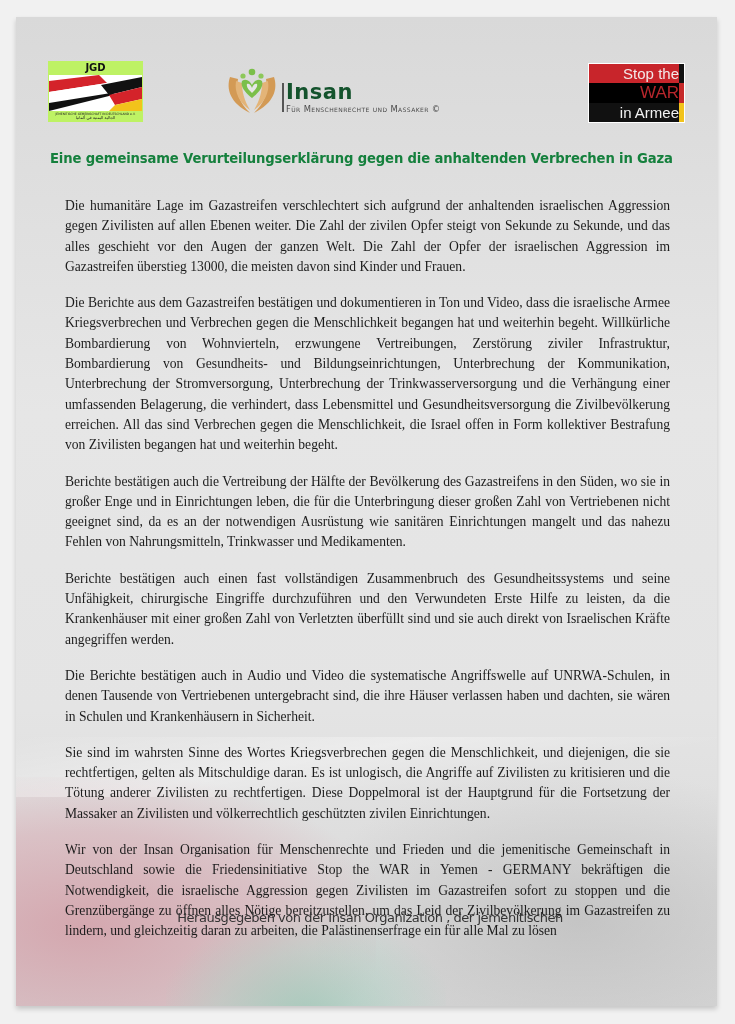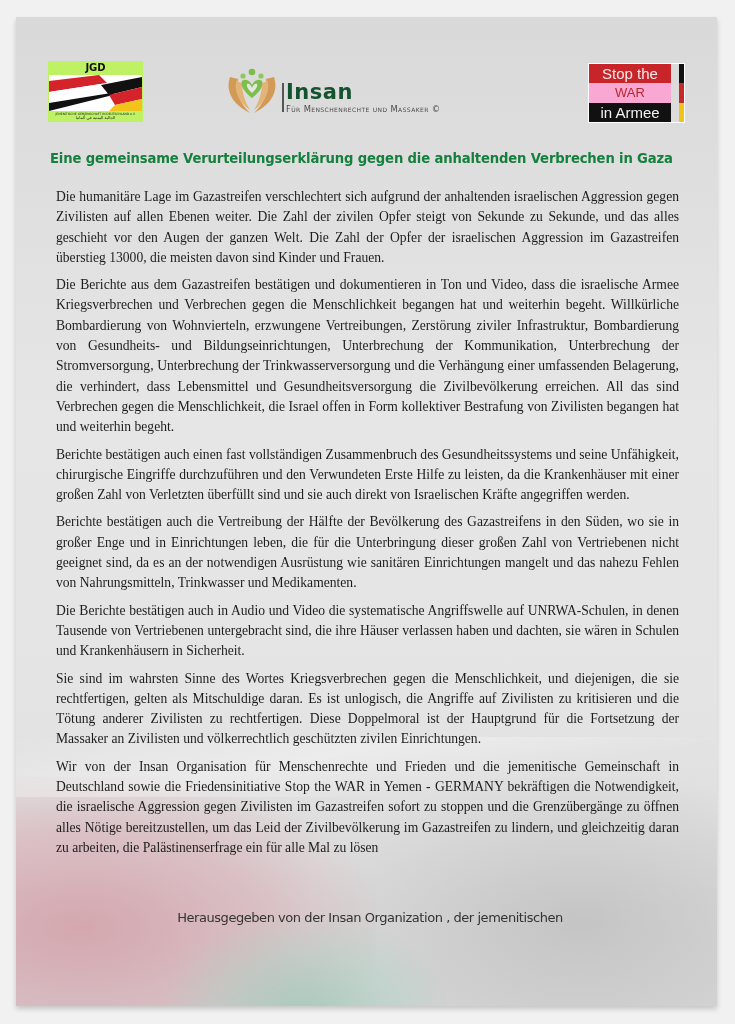--- a/index.html
+++ b/index.html
@@ -71,41 +71,41 @@
       position: absolute; left: 60px; top: 37px;
       font-family: "DejaVu Sans", sans-serif; font-size: 8.4px; color: #4a4a4a;
       letter-spacing: 0.4px; white-space: nowrap; font-variant: small-caps;
     }
 
     .logo-stop {
       position: absolute; left: 589px; top: 64px; width: 95px; height: 58px; overflow: hidden;
       font-family: "Liberation Sans", sans-serif; text-align: center;
       box-shadow: 0 0 0 1px #fff;
     }
-    .logo-stop .band { position: absolute; left: 0; width: 82px; height: 19.3px; line-height: 19px; }
+    .logo-stop .band { position: absolute; left: 0; width: 90px; height: 19.3px; line-height: 19px; text-align: right; }
     .logo-stop .b1 { top: 0; background: #c8252b; color: #f2eaea; font-size: 15px; }
-    .logo-stop .b2 { top: 19.3px; background: #f9a8d4; color: #b7262c; font-size: 13px; }
+    .logo-stop .b2 { top: 19.3px; background: #000000; color: #b7262c; font-size: 17px; }
     .logo-stop .b3 { top: 38.6px; background: #111; color: #f1f1f1; font-size: 15px; }
     .logo-stop .side { position: absolute; left: 90px; top: 0; width: 5px; height: 58px; }
     .logo-stop .side .s1 { height: 19.3px; background: #111; }
     .logo-stop .side .s2 { height: 19.3px; background: #c62a2a; }
     .logo-stop .side .s3 { height: 19.4px; background: #f2c31b; }
 
     
     .doc-title {
       position: absolute; left: 50px; top: 151px; width: 640px;
       font-family: "DejaVu Sans", sans-serif; font-weight: bold; font-size: 13.2px;
       color: #15803d; white-space: nowrap; letter-spacing: -0.15px;
     }
     .doc-body {
       position: absolute; left: 49px; top: 180px; width: 637px;
       font-family: "Liberation Serif", serif; font-size: 13.6px; line-height: 20.3px;
       color: #1c1c1c; text-align: justify;
     }
-    .doc-body p { margin: 7px; }
+    .doc-body p { margin: 16px; }
     .footer {
       position: absolute; left: 120px; top: 907px; width: 500px;
       font-family: "DejaVu Sans", sans-serif; font-size: 13px; line-height: 22px;
       color: #333; text-align: center; letter-spacing: -0.45px;
     }
     .footer div { white-space: nowrap; }
   </style>
 </head>
 <body>
 
@@ -165,22 +165,22 @@
       <div class="s2"></div>
       <div class="s3"></div>
   </div>
 </div>
 
 <div class="doc-title">Eine gemeinsame Verurteilungserklärung gegen die anhaltenden Verbrechen in Gaza</div>
 
 <div class="doc-body">
   <p>Die humanitäre Lage im Gazastreifen verschlechtert sich aufgrund der anhaltenden israelischen Aggression gegen Zivilisten auf allen Ebenen weiter. Die Zahl der zivilen Opfer steigt von Sekunde zu Sekunde, und das alles geschieht vor den Augen der ganzen Welt. Die Zahl der Opfer der israelischen Aggression im Gazastreifen überstieg 13000, die meisten davon sind Kinder und Frauen.</p>
   <p>Die Berichte aus dem Gazastreifen bestätigen und dokumentieren in Ton und Video, dass die israelische Armee Kriegsverbrechen und Verbrechen gegen die Menschlichkeit begangen hat und weiterhin begeht. Willkürliche Bombardierung von Wohnvierteln, erzwungene Vertreibungen, Zerstörung ziviler Infrastruktur, Bombardierung von Gesundheits- und Bildungseinrichtungen, Unterbrechung der Kommunikation, Unterbrechung der Stromversorgung, Unterbrechung der Trinkwasserversorgung und die Verhängung einer umfassenden Belagerung, die verhindert, dass Lebensmittel und Gesundheitsversorgung die Zivilbevölkerung erreichen. All das sind Verbrechen gegen die Menschlichkeit, die Israel offen in Form kollektiver Bestrafung von Zivilisten begangen hat und weiterhin begeht.</p>
+  <p>Berichte bestätigen auch die Vertreibung der Hälfte der Bevölkerung des Gazastreifens in den Süden, wo sie in großer Enge und in Einrichtungen leben, die für die Unterbringung dieser großen Zahl von Vertriebenen nicht geeignet sind, da es an der notwendigen Ausrüstung wie sanitären Einrichtungen mangelt und das nahezu Fehlen von Nahrungsmitteln, Trinkwasser und Medikamenten.</p>
   <p>Berichte bestätigen auch einen fast vollständigen Zusammenbruch des Gesundheitssystems und seine Unfähigkeit, chirurgische Eingriffe durchzuführen und den Verwundeten Erste Hilfe zu leisten, da die Krankenhäuser mit einer großen Zahl von Verletzten überfüllt sind und sie auch direkt von Israelischen Kräfte angegriffen werden.</p>
-  <p>Berichte bestätigen auch die Vertreibung der Hälfte der Bevölkerung des Gazastreifens in den Süden, wo sie in großer Enge und in Einrichtungen leben, die für die Unterbringung dieser großen Zahl von Vertriebenen nicht geeignet sind, da es an der notwendigen Ausrüstung wie sanitären Einrichtungen mangelt und das nahezu Fehlen von Nahrungsmitteln, Trinkwasser und Medikamenten.</p>
   <p>Die Berichte bestätigen auch in Audio und Video die systematische Angriffswelle auf UNRWA-Schulen, in denen Tausende von Vertriebenen untergebracht sind, die ihre Häuser verlassen haben und dachten, sie wären in Schulen und Krankenhäusern in Sicherheit.</p>
   <p>Sie sind im wahrsten Sinne des Wortes Kriegsverbrechen gegen die Menschlichkeit, und diejenigen, die sie rechtfertigen, gelten als Mitschuldige daran. Es ist unlogisch, die Angriffe auf Zivilisten zu kritisieren und die Tötung anderer Zivilisten zu rechtfertigen. Diese Doppelmoral ist der Hauptgrund für die Fortsetzung der Massaker an Zivilisten und völkerrechtlich geschützten zivilen Einrichtungen.</p>
   <p>Wir von der Insan Organisation für Menschenrechte und Frieden und die jemenitische Gemeinschaft in Deutschland sowie  die Friedensinitiative Stop the WAR in Yemen - GERMANY bekräftigen die Notwendigkeit, die israelische Aggression gegen Zivilisten im Gazastreifen sofort zu stoppen und die Grenzübergänge zu öffnen alles Nötige bereitzustellen, um das Leid der Zivilbevölkerung im Gazastreifen zu lindern, und gleichzeitig daran zu arbeiten, die Palästinenserfrage ein für alle Mal zu lösen</p>
 </div>
 
 <div class="footer">
   <div>Herausgegeben von der Insan Organization , der jemenitischen</div>
 </div>
 
 </body></html>

